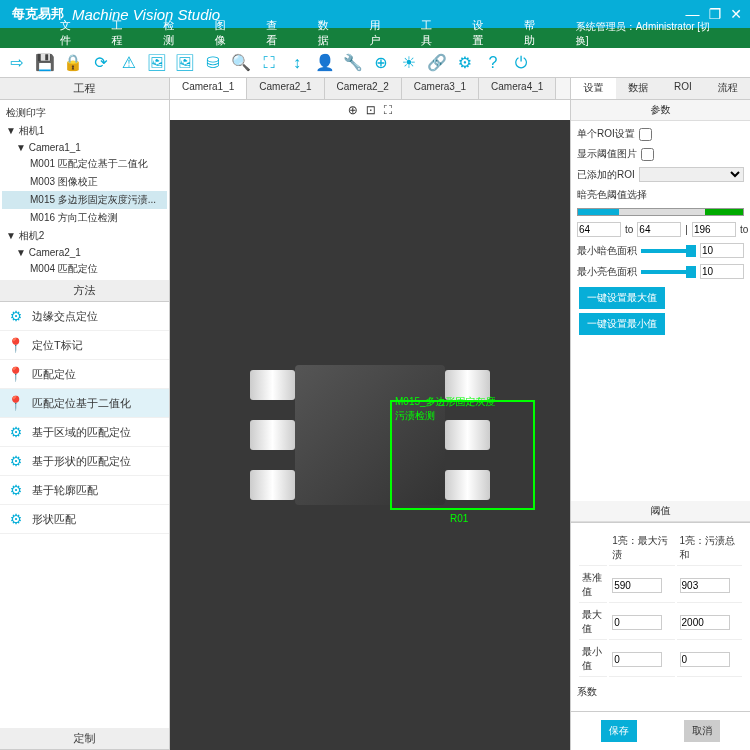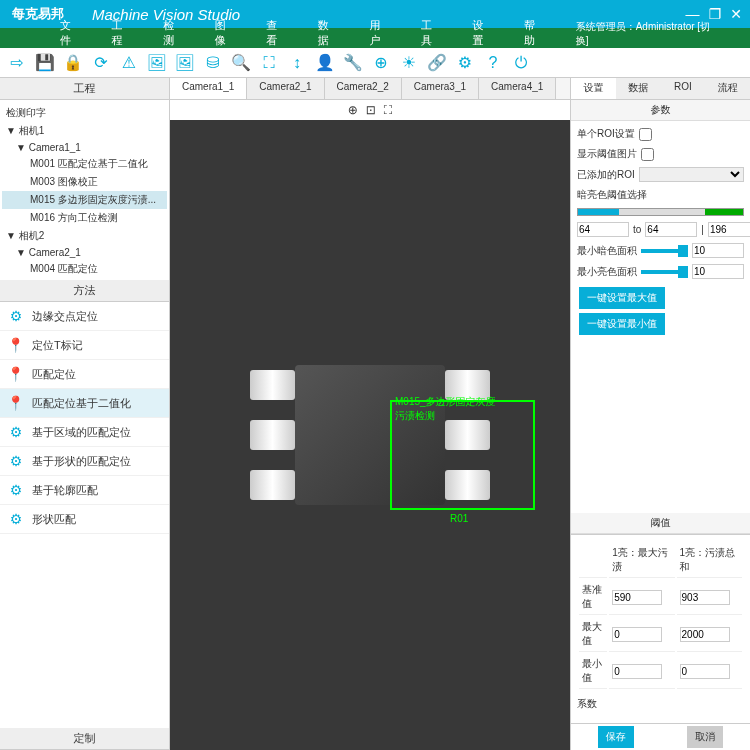--- a/index.html
+++ b/index.html
@@ -1,20 +1,20 @@
 <!DOCTYPE html>
 <html><head>
 <meta charset="utf-8">
 <style>
 *{box-sizing:border-box;margin:0;padding:0;font-family:"Microsoft YaHei",sans-serif}
 body{background:#fff;font-size:11px;color:#333;width:750px;height:750px;overflow:hidden}
 .app{display:flex;flex-direction:column;height:100%}
 .titlebar{background:#07aed8;color:#fff;display:flex;align-items:center;height:28px;padding:0 8px}
 .logo{background:#07aed8;font-weight:bold;font-size:13px;padding:0 4px}
-.title{font-size:15px;margin-left:24px;font-style:italic}
+.title{font-size:15px;margin-left:4px;font-style:italic}
 .spacer{flex:1}
 .winbtns span{margin-left:6px;font-size:14px;cursor:pointer}
 .menubar{background:#15803d;color:#fff;display:flex;height:20px;align-items:flex-end;padding-left:60px;font-size:11px}
 .menubar span{margin-right:30px;cursor:pointer}
 .userinfo{margin-left:auto;margin-right:8px;font-size:10px}
 .toolbar{background:#fff;border-bottom:1px solid #ccc;height:30px;display:flex;align-items:center;padding:0 4px;gap:2px}
 .tbtn{width:26px;height:26px;display:flex;align-items:center;justify-content:center;color:#07aed8;font-size:16px;cursor:pointer;border:1px solid transparent}
 .main{flex:1;display:flex;overflow:hidden}
 .left{width:170px;border-right:1px solid #ccc;display:flex;flex-direction:column;overflow:hidden}
 .panel-title{background:#eee;border-bottom:1px solid #ccc;text-align:center;padding:3px;font-size:11px}
@@ -41,31 +41,31 @@
 .pin.r1p{right:10px;top:25px}.pin.r2p{right:10px;top:75px}.pin.r3p{right:10px;top:125px}
 .roi-box{position:absolute;border:2px solid #0f0;pointer-events:none}
 .roi-label{position:absolute;color:#0f0;font-size:10px}
 .right{width:180px;border-left:1px solid #ccc;display:flex;flex-direction:column;font-size:10px;overflow:hidden}
 .rtabs{display:flex;height:22px;border-bottom:1px solid #ccc}
 .rtab{flex:1;text-align:center;padding:3px;cursor:pointer;background:#eee;font-size:10px}
 .rtab.active{background:#fff}
 .params{padding:6px;flex:1;overflow:auto}
 .param-row{display:flex;align-items:center;margin-bottom:6px;gap:4px}
 .param-row label{flex:0 0 auto}
-.param-row input[type=text]{width:52px;border:1px solid #ccc;padding:1px;font-size:10px}
+.param-row input[type=text]{width:44px;border:1px solid #ccc;padding:1px;font-size:10px}
 .param-row select{flex:1;border:1px solid #ccc;font-size:10px}
 .slider-track{flex:1;height:8px;background:linear-gradient(90deg,#07aed8 0%,#07aed8 25%,#ddd 25%,#ddd 77%,#0a0 77%,#0a0 100%);position:relative;border:1px solid #999}
 .simple-slider{flex:1;height:4px;background:#07aed8;position:relative}
 .simple-slider::after{content:"";position:absolute;right:0;top:-4px;width:10px;height:12px;background:#07aed8}
 .btn{background:#07aed8;color:#fff;border:none;padding:4px 8px;font-size:10px;cursor:pointer;margin:2px}
 .threshold-section{border-top:1px solid #ccc;padding:6px}
 .th-table{width:100%;font-size:10px}
 .th-table td{padding:3px;border-bottom:1px solid #eee}
 .th-table input{width:50px;border:1px solid #ccc;font-size:10px;padding:1px}
-.bottom-btns{display:flex;justify-content:space-around;border-top:1px solid #ccc}
+.bottom-btns{display:flex;justify-content:space-around;padding:6px;border-top:1px solid #ccc}
 .section-hdr{text-align:center;padding:3px;background:#f5f5f5;border-bottom:1px solid #ddd}
 </style>
 </head>
 <body>
 
 <div class="app">
   <div class="titlebar">
     <span class="logo">每克易邦</span>
     <span class="title">Machine Vision Studio</span>
     <span class="spacer"></span>

